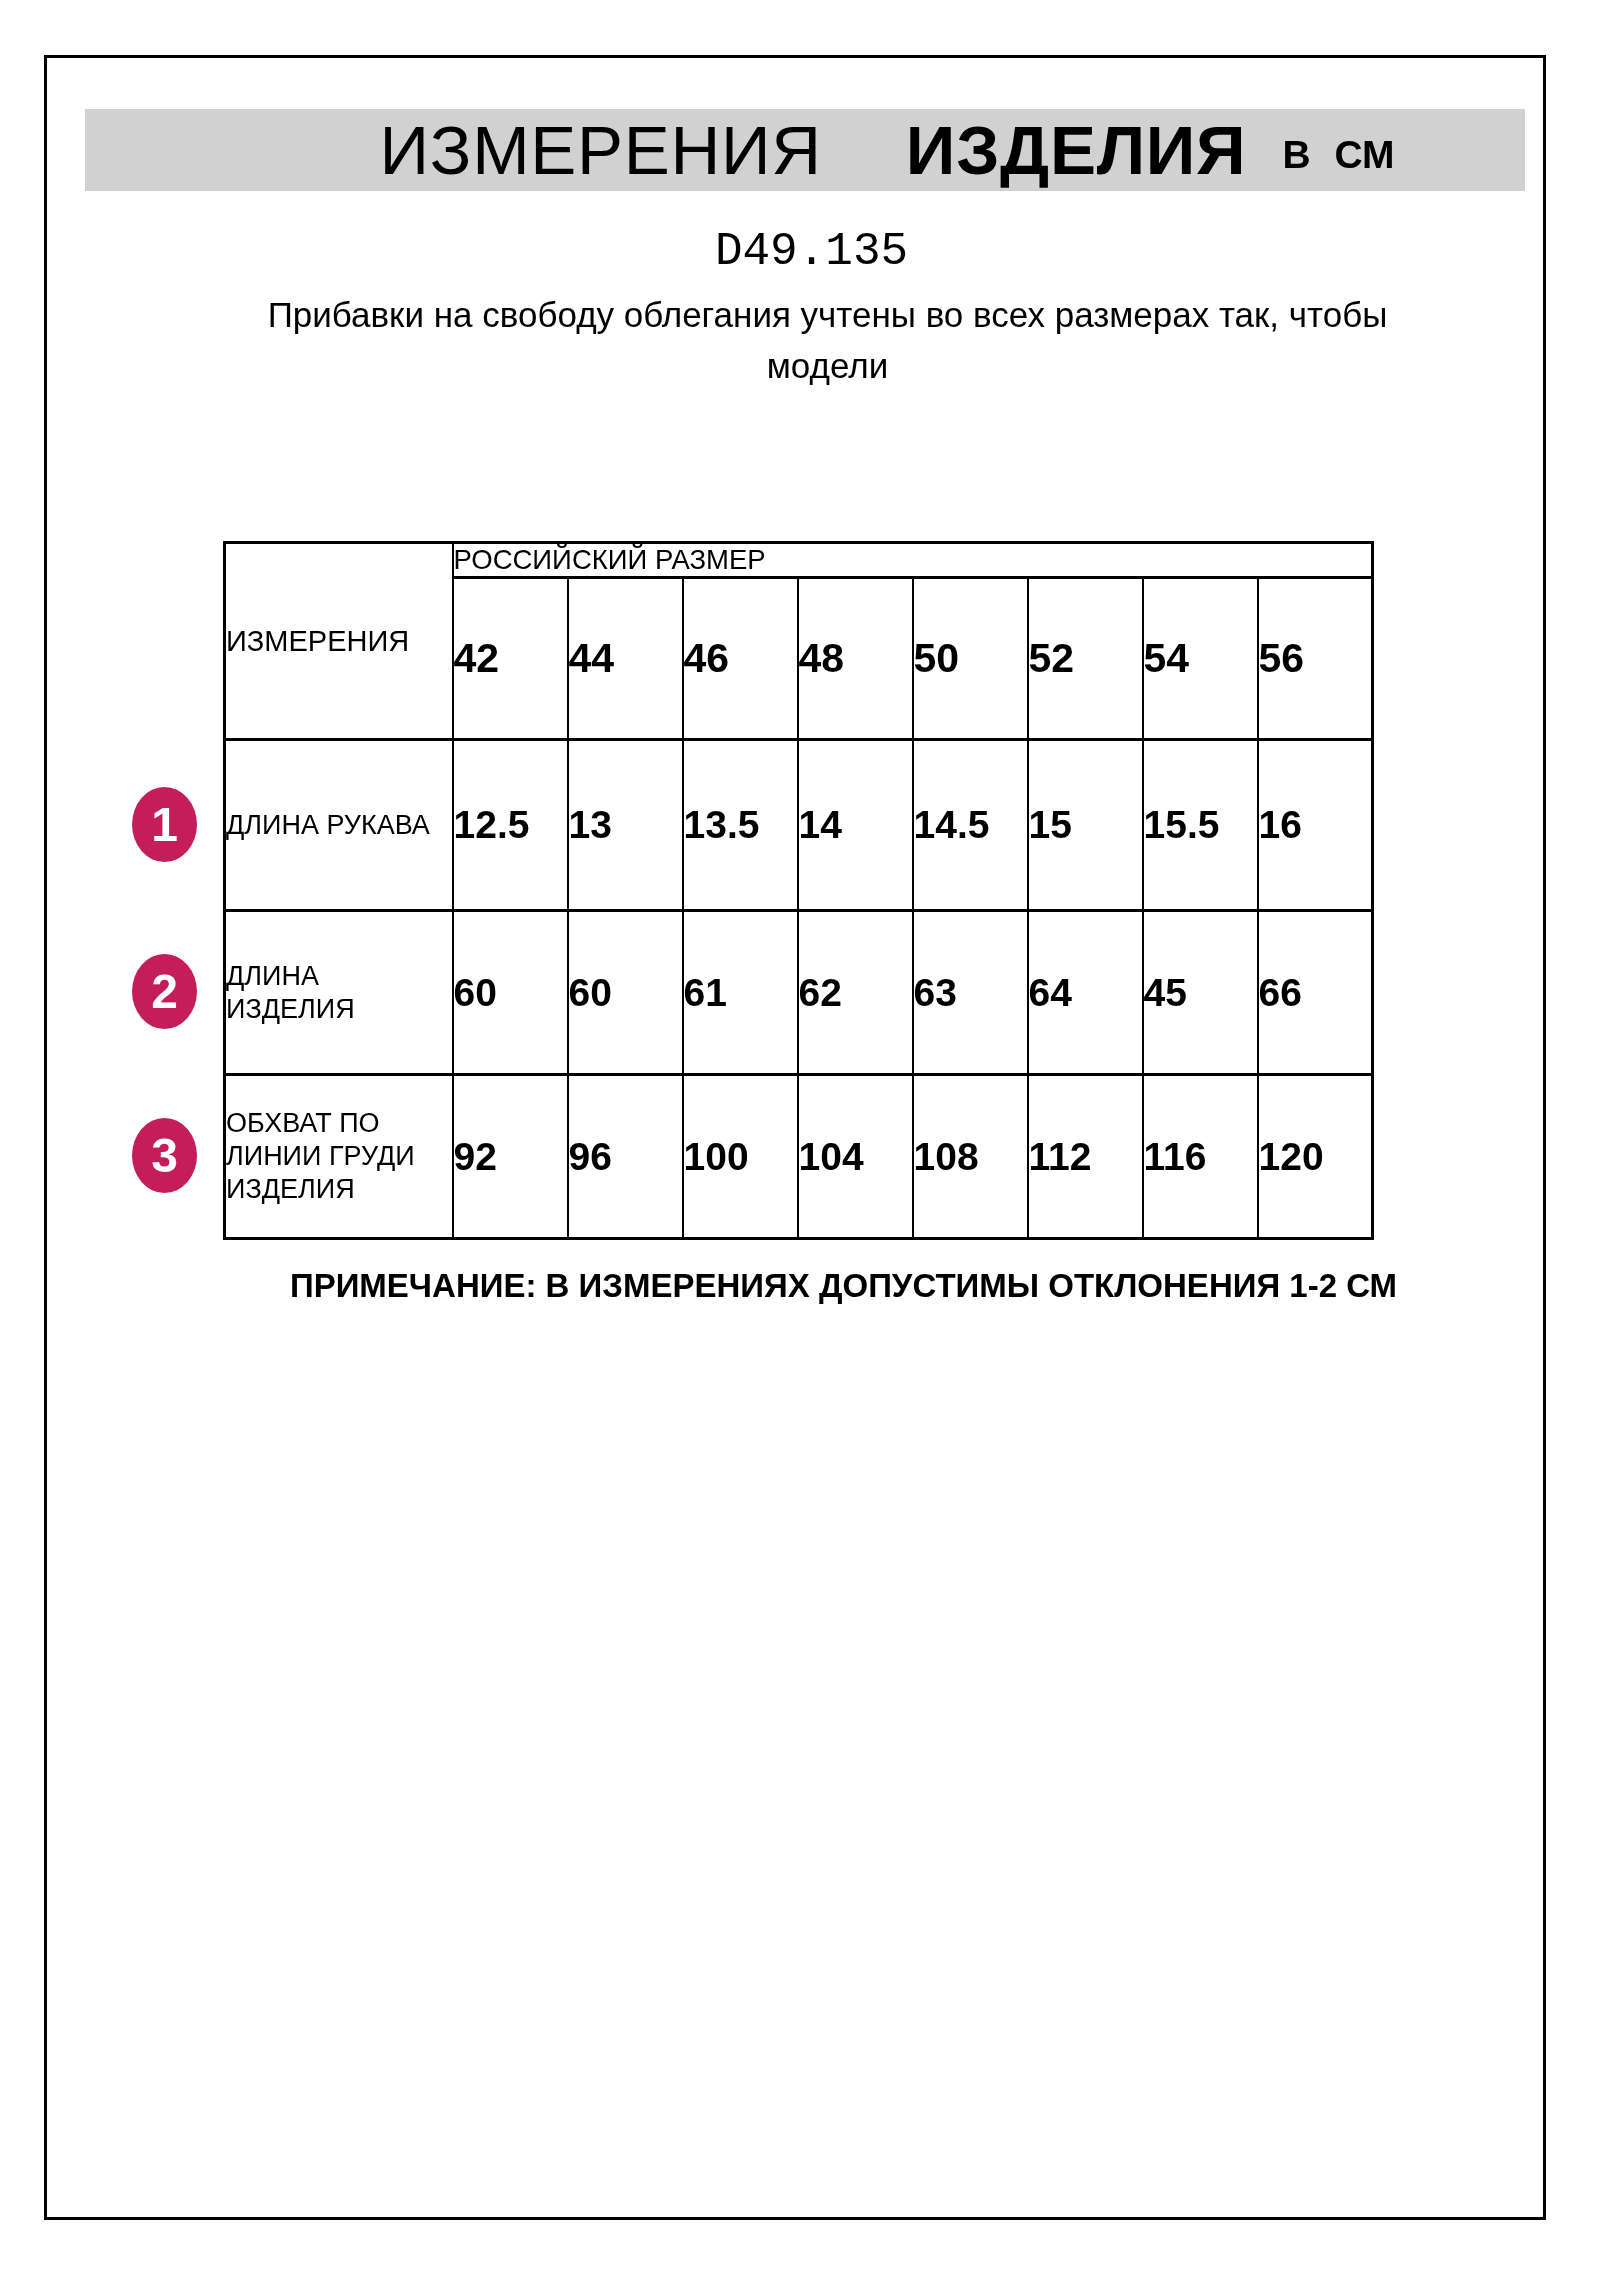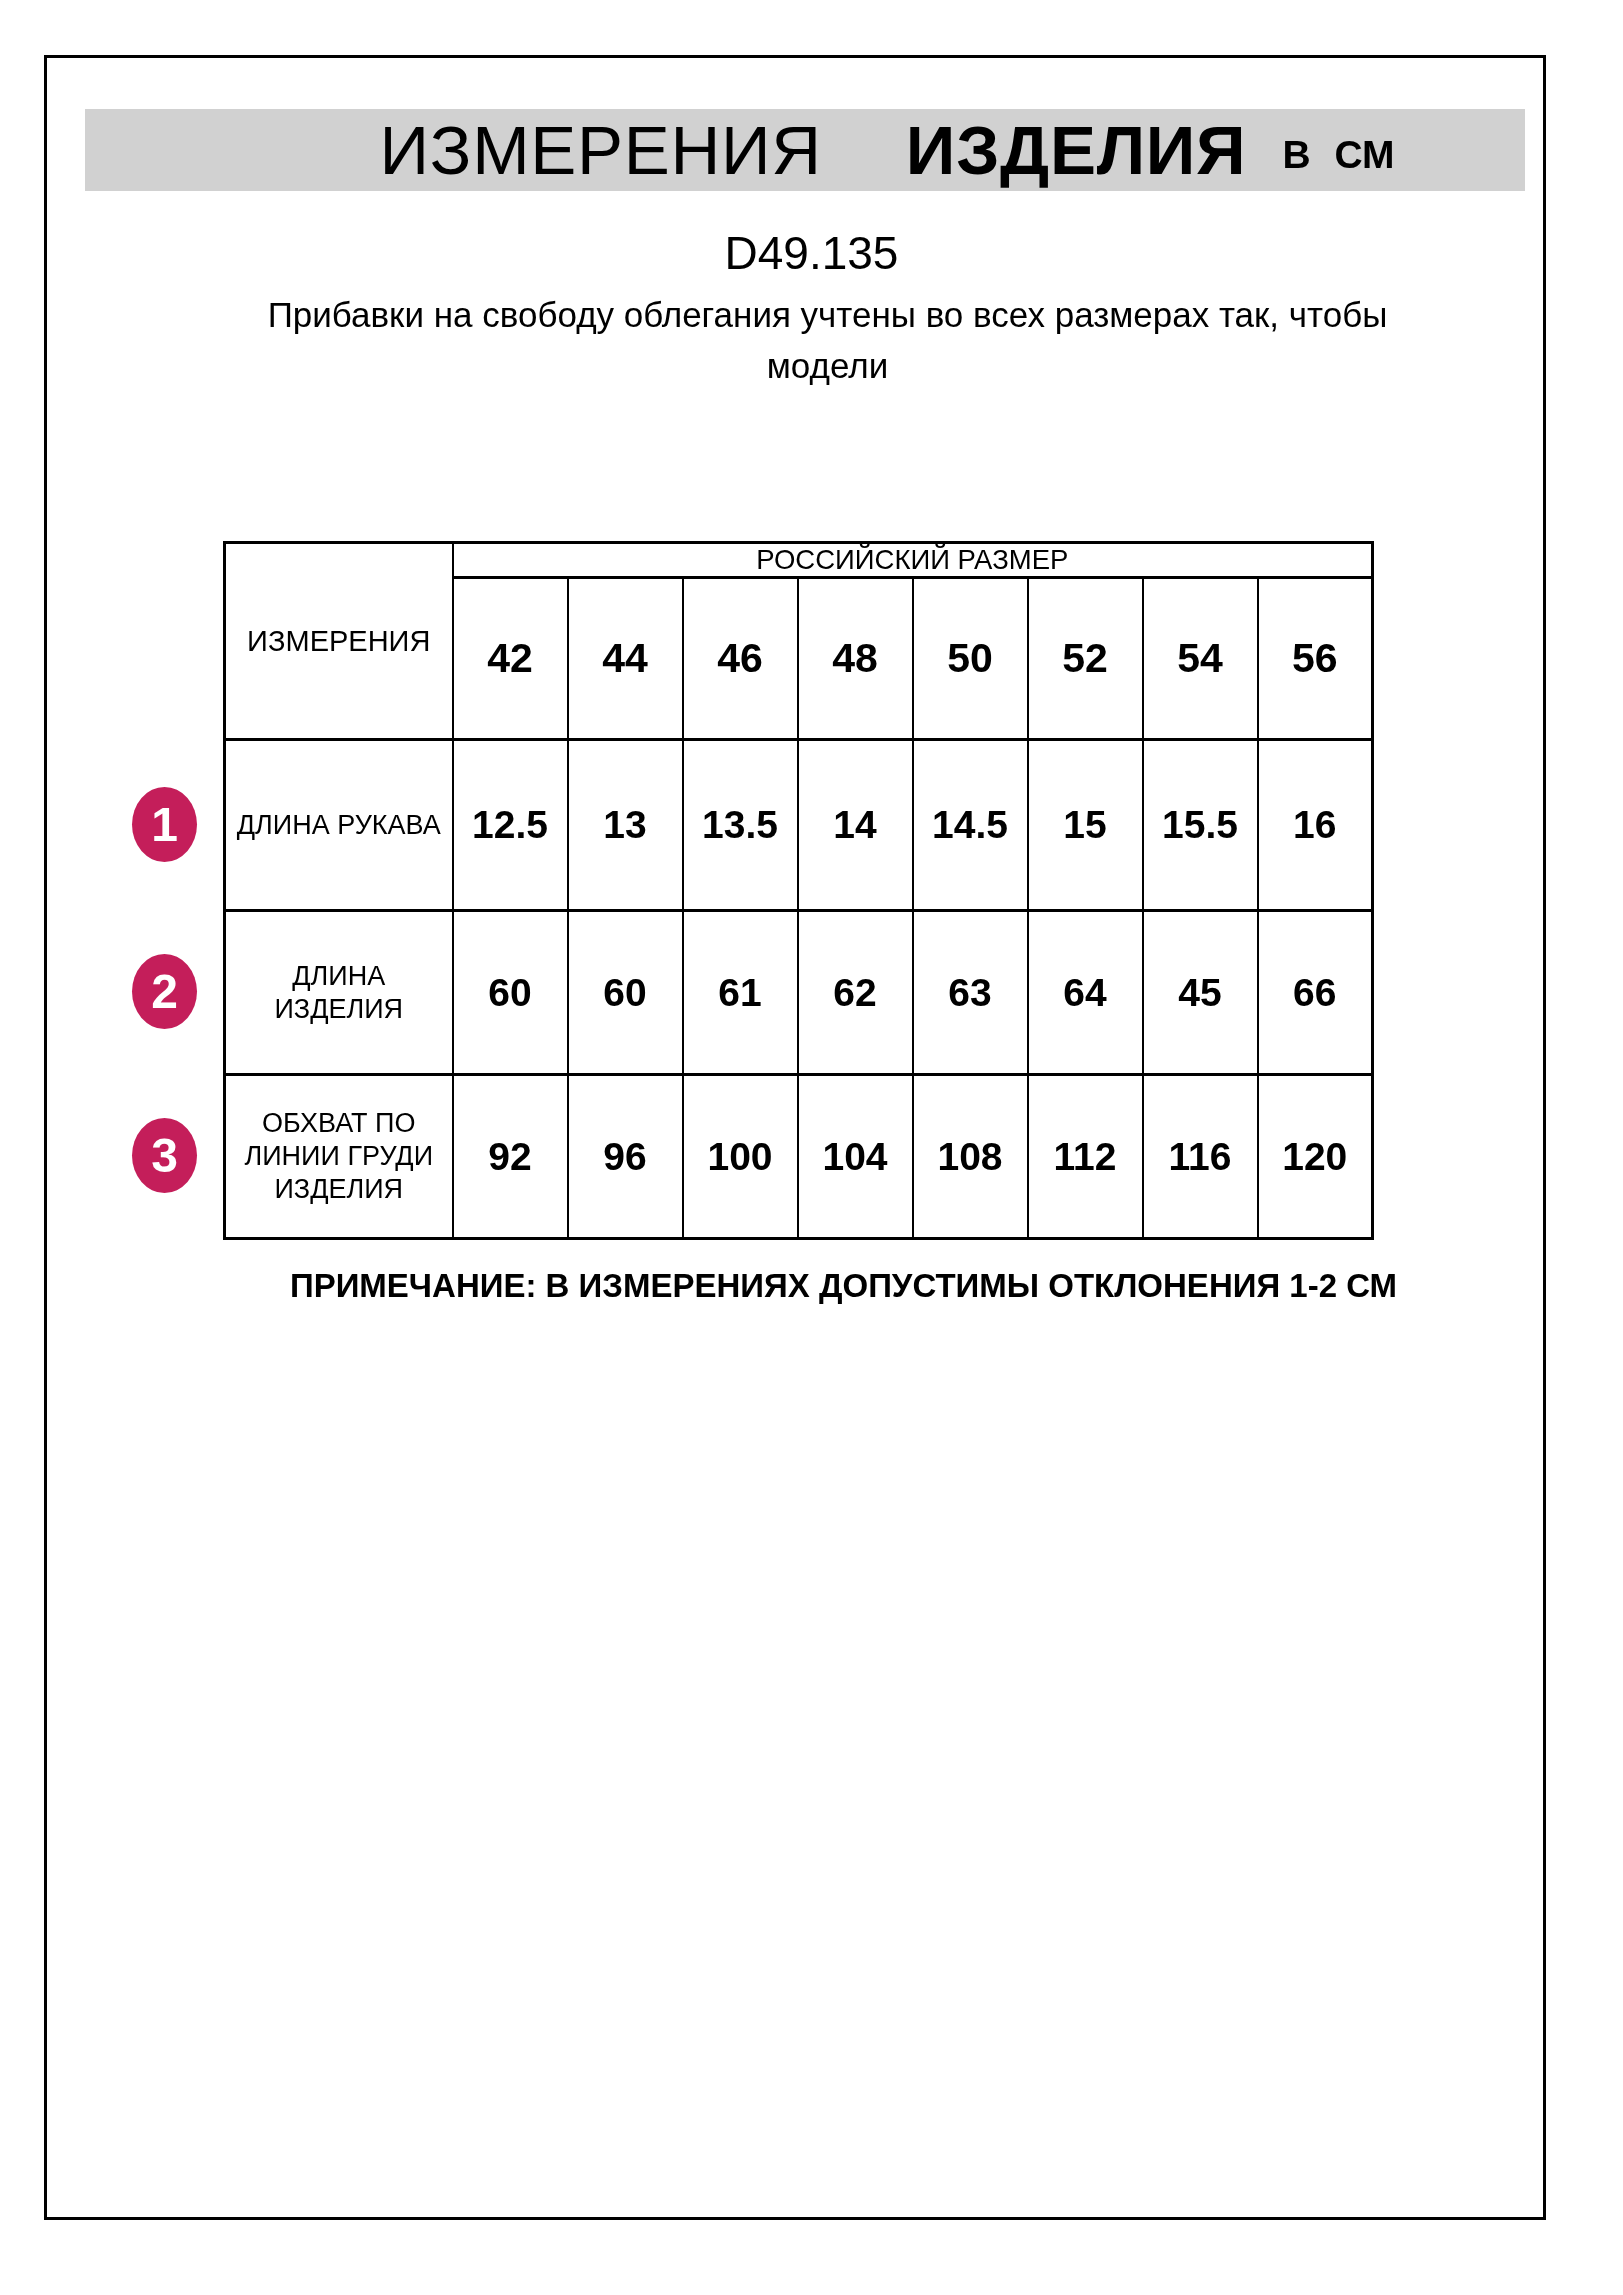--- a/index.html
+++ b/index.html
@@ -49,20 +49,21 @@
     transform: translateY(4.6px);
   }
 
   .model-code {
     position: absolute;
     left: 0; top: 226px;
     width: 1623px;
     text-align: center;
     font-size: 46px;
     font-weight: normal;
+    font-family: Liberation Mono, monospace;
   }
 
   .description {
     position: absolute;
     left: 16px; top: 289px;
     width: 1623px;
     text-align: center;
     font-size: 35px;
     line-height: 51px;
     font-weight: normal;
@@ -73,21 +74,21 @@
     left: 223px; top: 541px;
     width: 1146px;
     border-collapse: collapse;
     table-layout: fixed;
     border: 3.3px solid #000;
   }
   .size-table col.c-label { width: 228px; }
   .size-table col.c-size  { width: 115px; }
   .size-table th, .size-table td {
     border: 2px solid #000;
-    text-align: center;
+    text-align: left;
     vertical-align: middle;
     padding: 0;
   }
   tr.group-row { height: 35px; }
   th.group-cell {
     font-size: 27.5px;
     font-weight: normal;
     border-bottom: 3.3px solid #000;
   }
   th.corner-cell {

